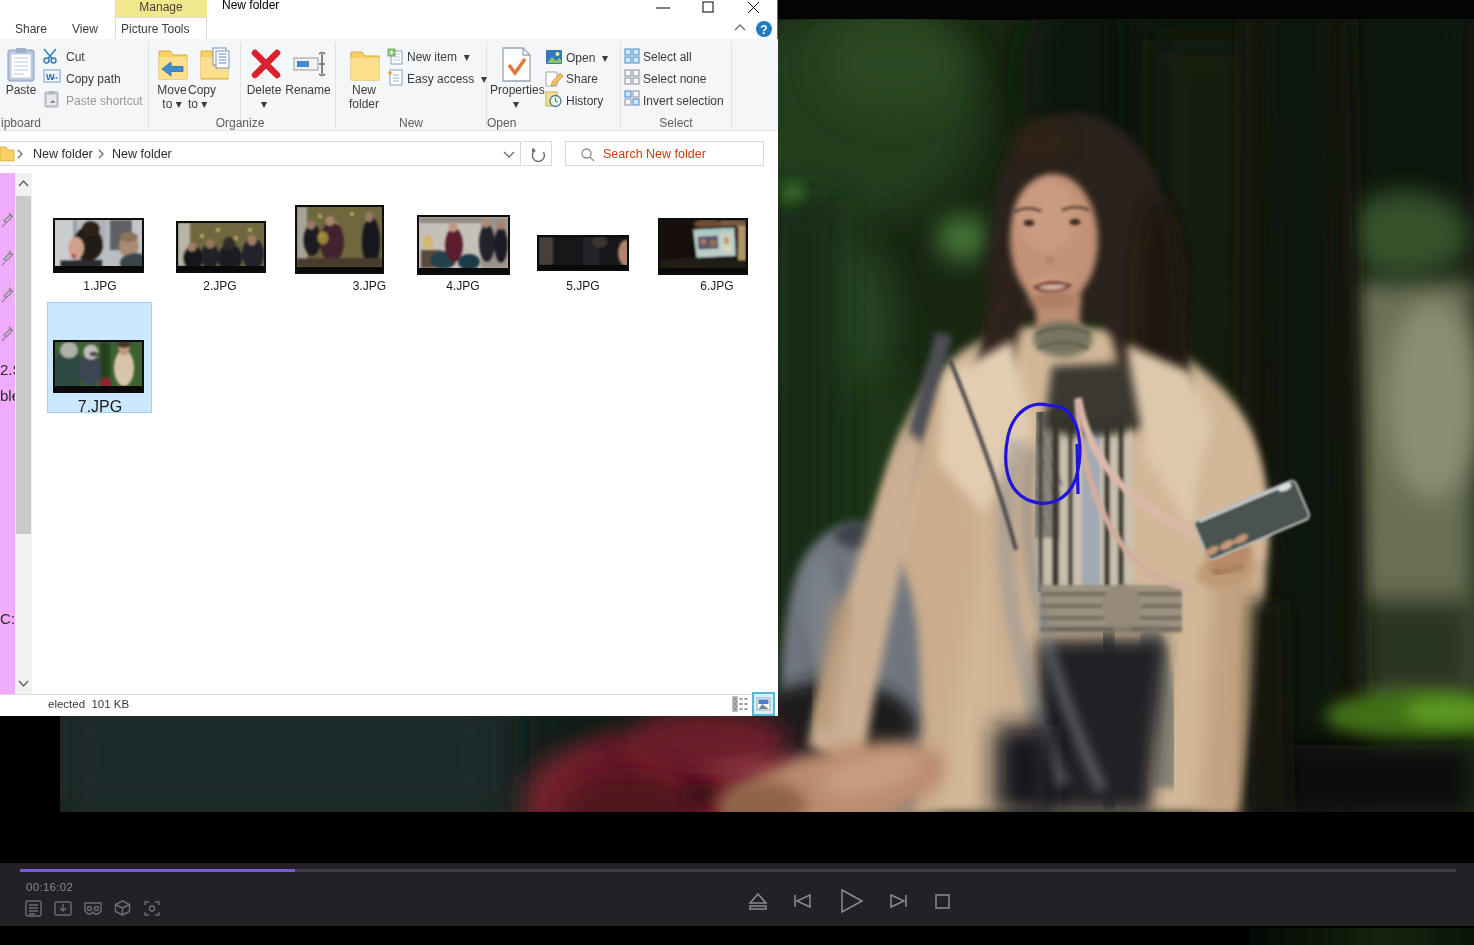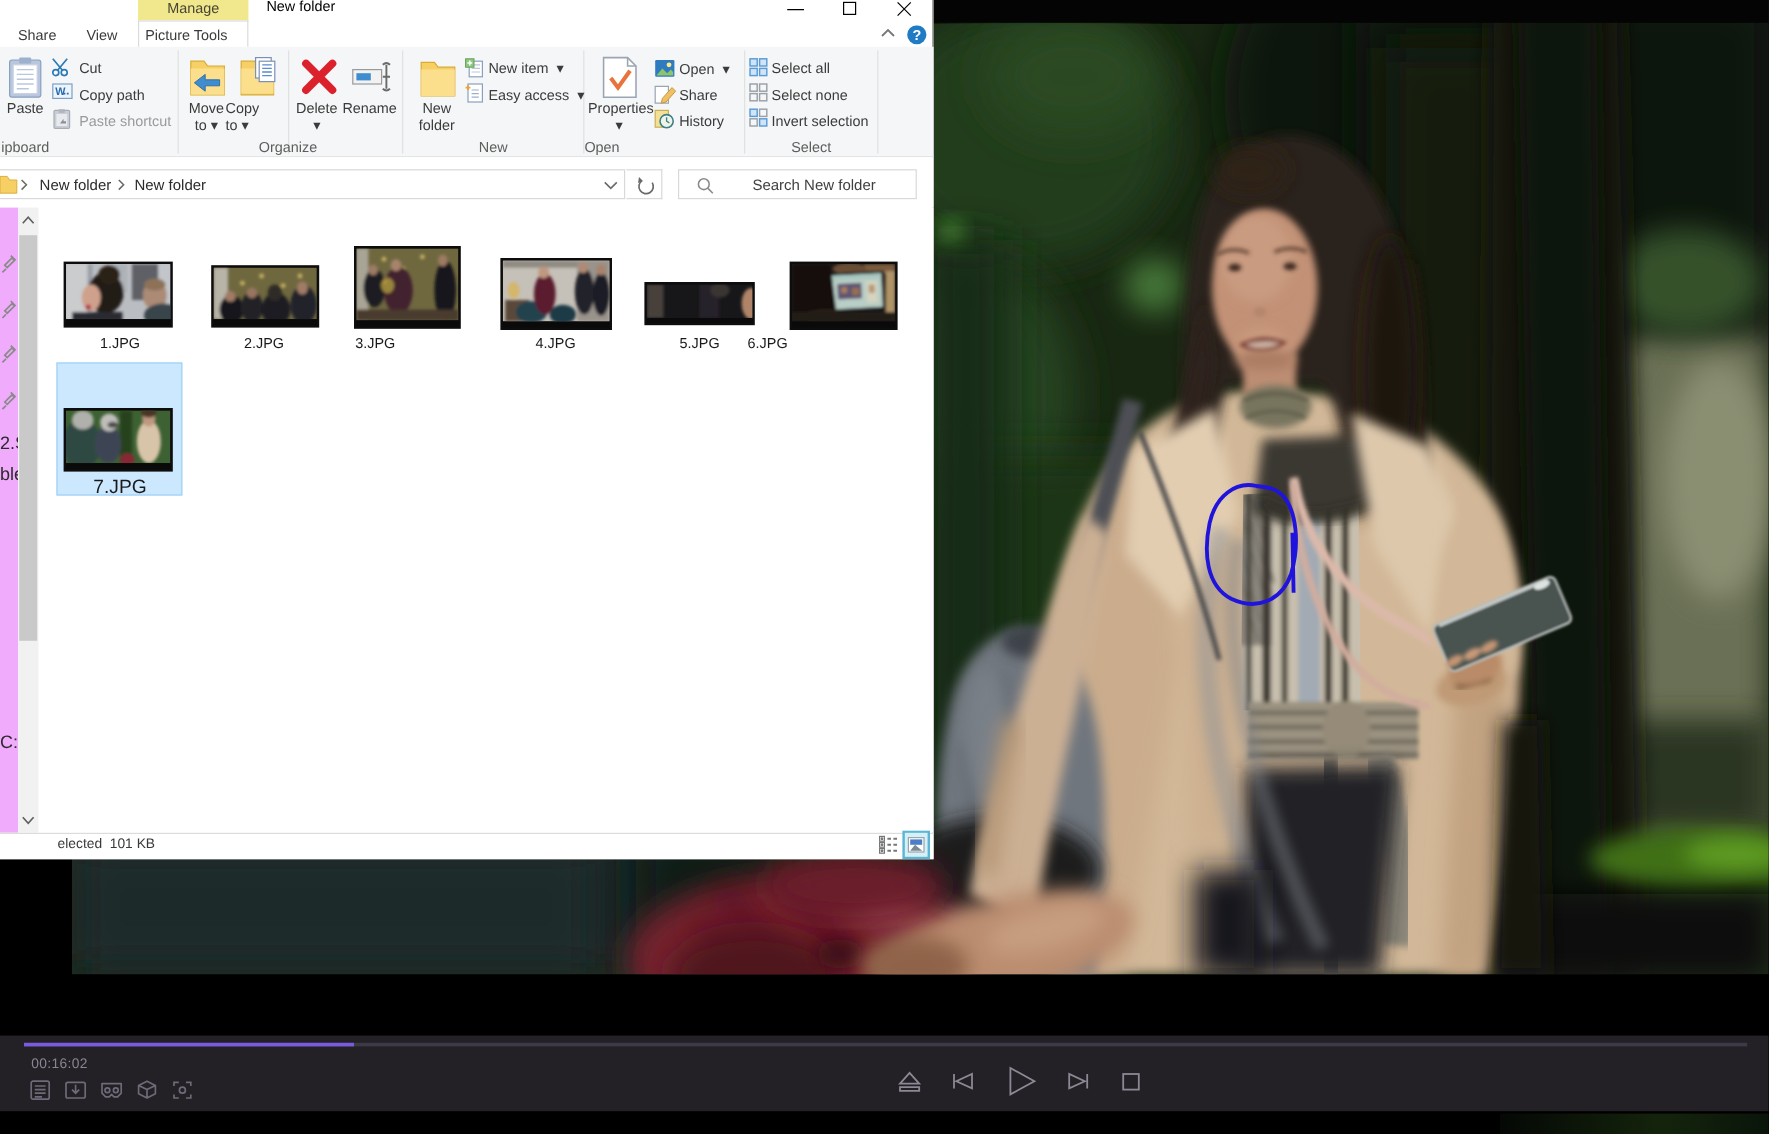--- a/index.html
+++ b/index.html
@@ -412,21 +412,21 @@
           <path d="M5.5,-2.8 A6,6 0 1 1 -3,-4.5" stroke="#6a6a6a" stroke-width="1.4" fill="none"></path>
           <path d="M-5.5,-7.5 L-2.2,-4.2 L-6.3,-2.6 Z" fill="#6a6a6a"></path>
         </g>
     </svg>
     <div class="abs" style="left:33px;top:147px;font-size:12.5px;color:#2b2b2b;">New folder</div>
     <div class="abs" style="left:112px;top:147px;font-size:12.5px;color:#2b2b2b;">New folder</div>
     <svg class="abs" style="left:580px;top:147px" width="16" height="16" viewBox="0 0 16 16">
       <circle cx="6.5" cy="6.5" r="4.5" stroke="#8a8a8a" stroke-width="1.3" fill="none"></circle>
       <path d="M10,10 l4,4" stroke="#8a8a8a" stroke-width="1.3"></path>
     </svg>
-    <div class="abs" style="left:603px;top:147px;font-size:12.5px;color:#404040;margin-left:24px;">Search New folder</div>
+    <div class="abs" style="left:603px;top:147px;font-size:12.5px;color:#c2410c;">Search New folder</div>
 
     <div class="abs" style="left:0;top:173px;width:778px;height:521px;background:#fff;"></div>
 
     <div class="abs" style="left:0;top:173px;width:15px;height:521px;background:#f0abfc;color:#2b2b2b;font-size:15px;">
       <span class="abs" style="left:0;top:188px;">2.S</span>
       <span class="abs" style="left:0;top:214px;">ble</span>
       <span class="abs" style="left:0;top:437px;">C:)</span>
     </div>
     <svg class="abs" style="left:0;top:173px" width="15" height="521" viewBox="0 0 15 521" fill="#8a8a8a">
       <g transform="translate(4,40)">
@@ -448,24 +448,24 @@
         <path d="M4,10 l4.5,-5 l4.5,5" stroke="#606060" stroke-width="1.4" fill="none"></path>
       </svg>
     <div class="abs" style="left:16px;top:196px;width:15px;height:338px;background:#c9c9c9;"></div>
     <svg class="abs" style="left:15px;top:676px" width="17" height="16" viewBox="0 0 17 16">
         <path d="M4,5 l4.5,5 l4.5,-5" stroke="#606060" stroke-width="1.4" fill="none"></path>
       </svg>
 
     <div class="abs" style="font-size:12px;color:#1a1a1a;left:0;top:279px;width:778px;text-align:left;">
       <span class="abs" style="left:55px;width:90px;text-align:center;">1.JPG</span>
       <span class="abs" style="left:175px;width:90px;text-align:center;">2.JPG</span>
-      <span class="abs" style="left:296px;width:90px;text-align:left;">3.JPG</span>
+      <span class="abs" style="left:296px;width:90px;text-align:right;">3.JPG</span>
       <span class="abs" style="left:418px;width:90px;text-align:center;">4.JPG</span>
       <span class="abs" style="left:538px;width:90px;text-align:center;">5.JPG</span>
-      <span class="abs" style="left:623px;width:90px;text-align:left;">6.JPG</span>
+      <span class="abs" style="left:672px;width:90px;text-align:center;">6.JPG</span>
     </div>
 
     <div class="abs" style="left:47px;top:302px;width:105px;height:111px;background:#cce8ff;border:1px solid #9fd1f7;"></div>
     <div class="abs" style="left:55px;top:398px;width:90px;text-align:center;font-size:16px;color:#1a1a1a;">7.JPG</div>
 
     <svg class="abs" style="left:40px;top:200px" width="720" height="200" viewBox="0 0 720 200">
       <defs>
         <filter id="tb" x="-20%" y="-20%" width="140%" height="140%">
             <feGaussianBlur stdDeviation="1.3"></feGaussianBlur>
           </filter>

